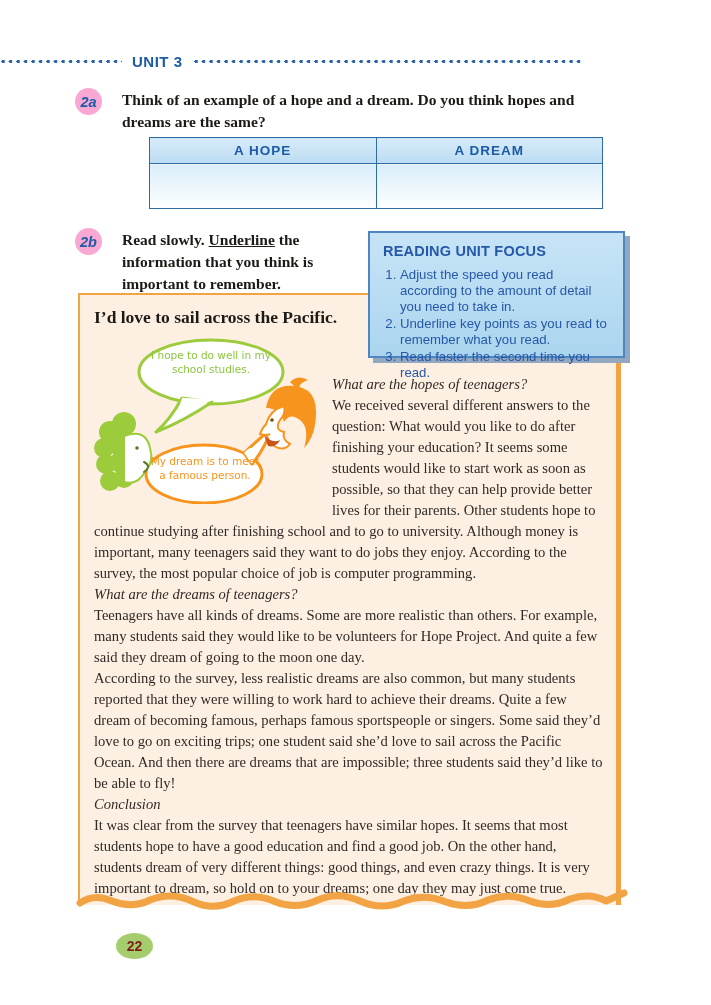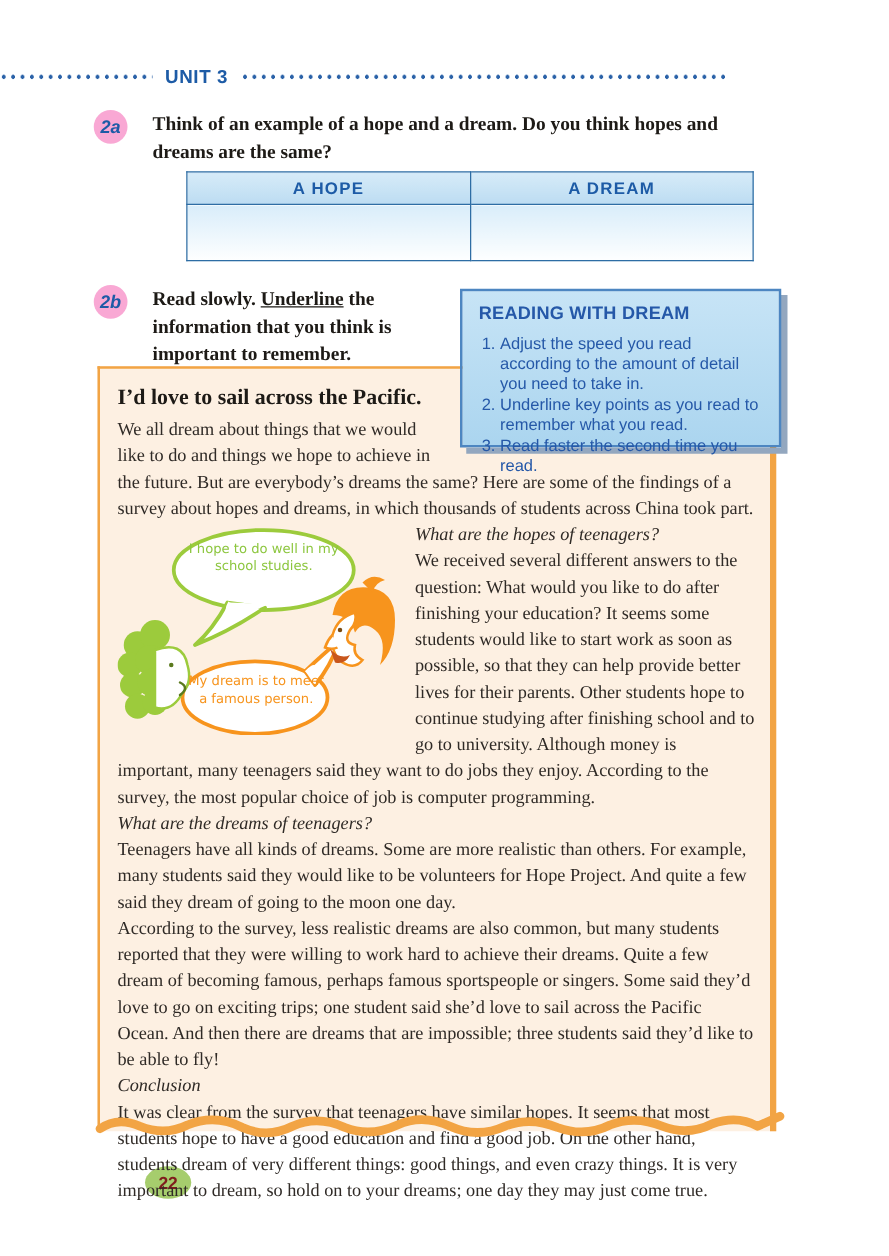--- a/index.html
+++ b/index.html
@@ -98,32 +98,31 @@
       <td></td>
       <td></td>
     </tr>
   </tbody>
     </table>
 
   <div class="badge badge-2b">2b</div>
   <div class="task-text task-2b-text"><span>Read slowly. </span><span class="u">Underline</span><span> the information that you think is important to remember.</span></div>
 
   <div class="focus-box">
-    <div class="focus-title">READING WITH DREAM</div>
+    <div class="focus-title">READING UNIT FOCUS</div>
     <ol class="focus-list">
       <li>Adjust the speed you read according to the amount of detail you need to take in.</li>
       <li>Underline key points as you read to remember what you read.</li>
       <li>Read faster the second time you read.</li>
     </ol>
   </div>
 
   <div class="passage">
     <div class="focus-spacer"></div>
     <div class="passage-title">I’d love to sail across the Pacific.</div>
-    <p>We all dream about things that we would like to do and things we hope to achieve in the future. But are everybody’s dreams the same?  Here are some of the findings of a survey about hopes and dreams, in which thousands of students across China took part.</p>
 
     <div class="cartoon">
       <svg width="228" height="168" viewBox="0 0 228 168">
 
         <g>
           <ellipse cx="117" cy="36" rx="72" ry="32" fill="#ffffff" stroke="#9ccb3c" stroke-width="3"></ellipse>
           <path d="M88 62 Q76 84 62 96 Q92 84 118 66 Z" fill="#ffffff" stroke="#9ccb3c" stroke-width="3" stroke-linejoin="round"></path>
           <path d="M90 62 Q80 80 118 63" fill="#ffffff" stroke="#ffffff" stroke-width="3"></path>
         </g>
 

